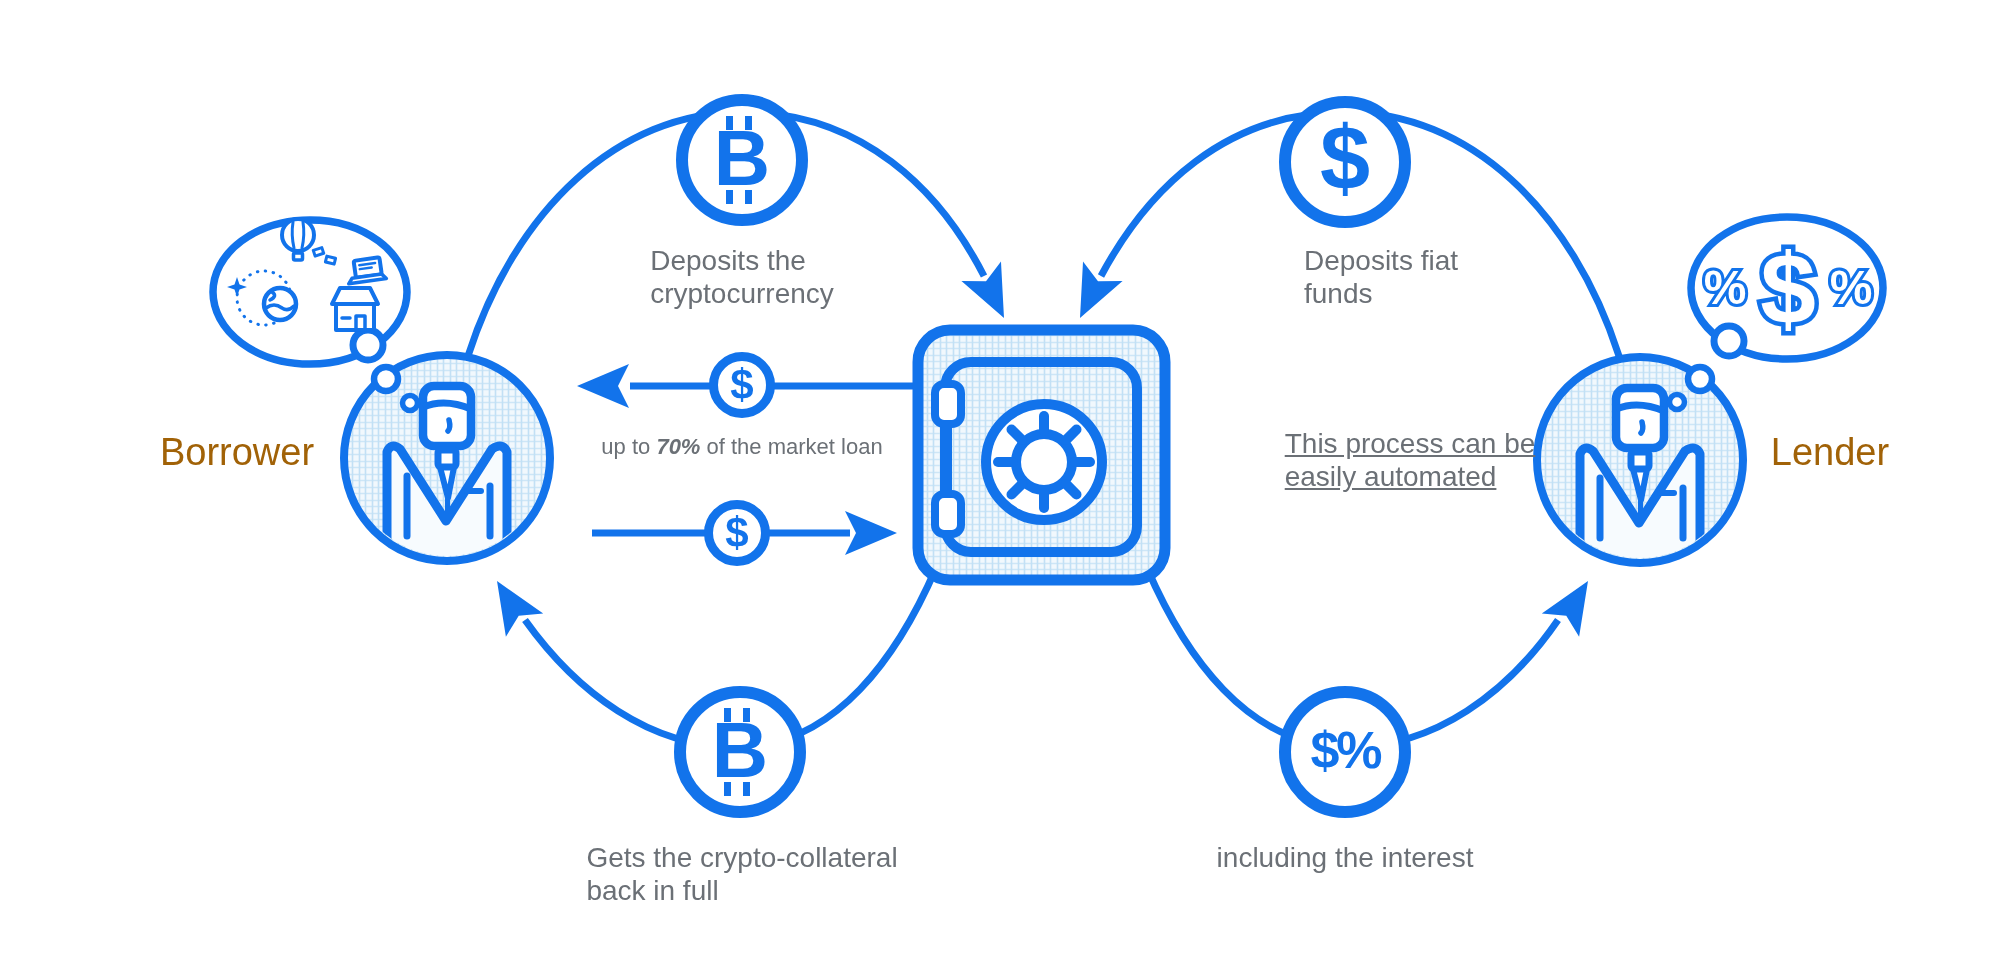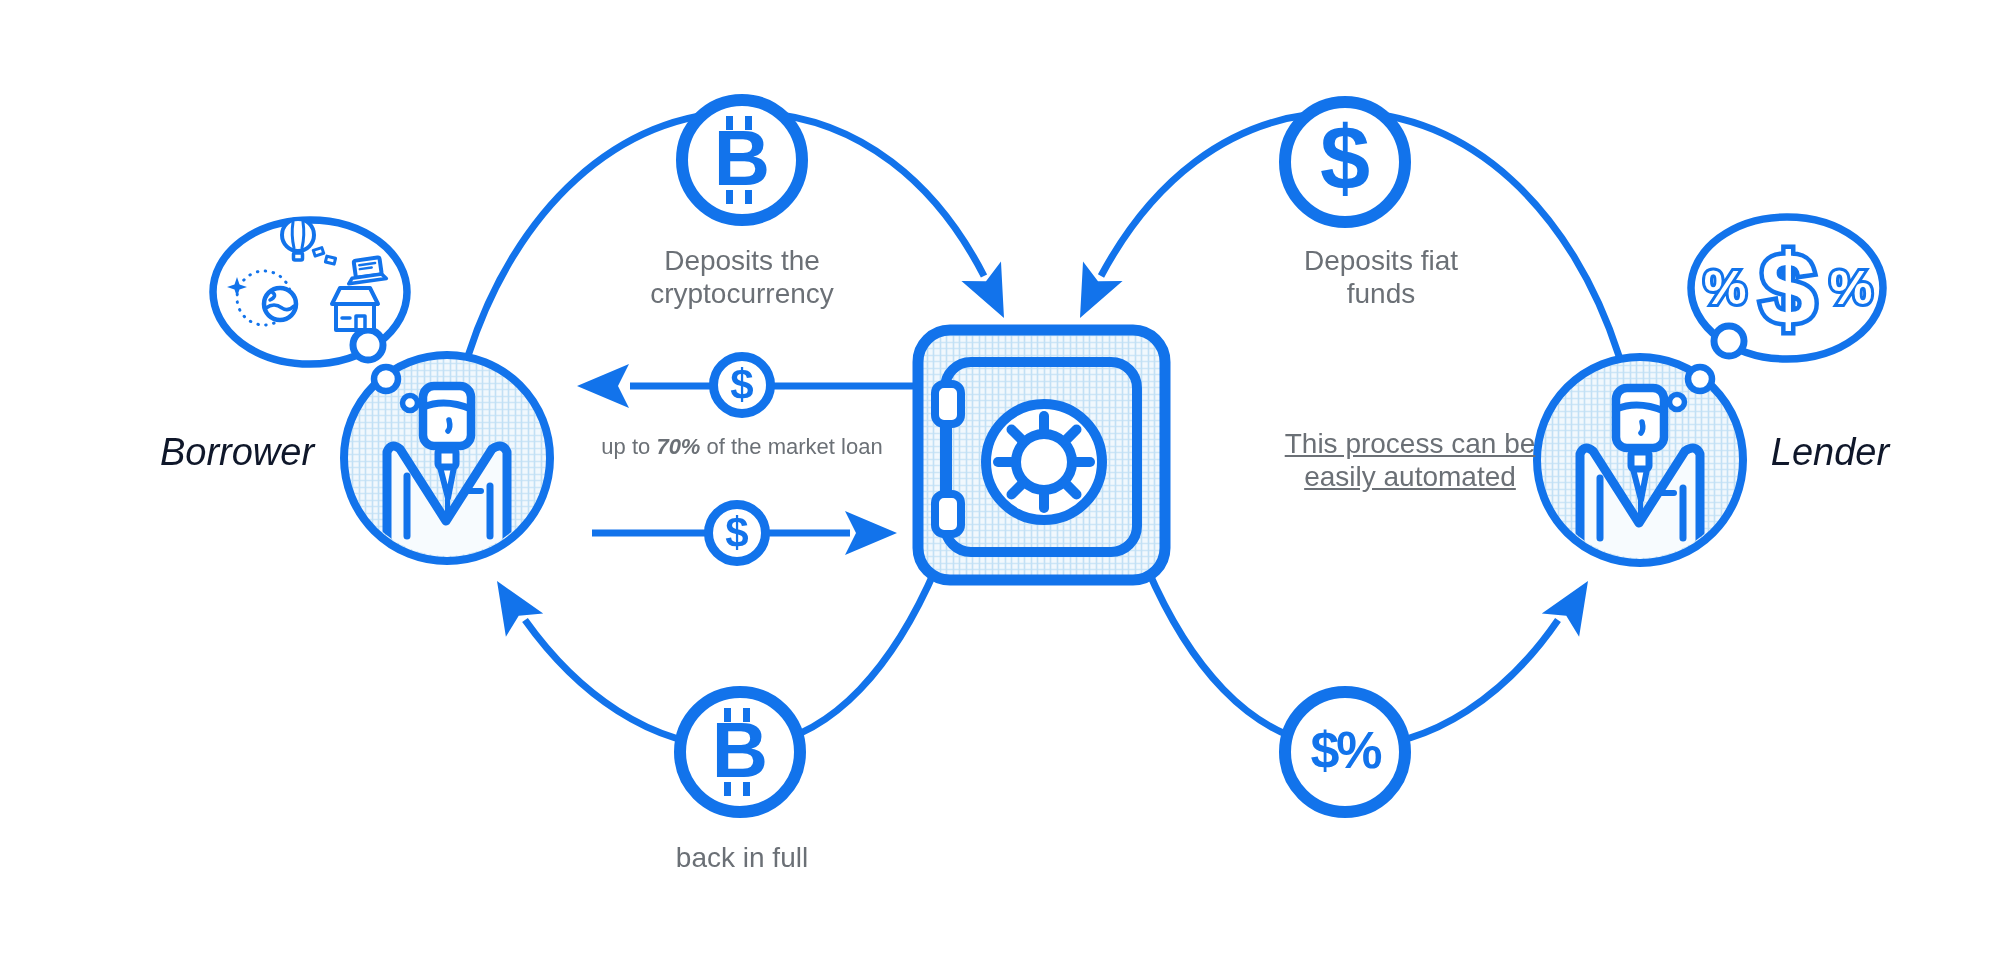--- a/index.html
+++ b/index.html
@@ -1,25 +1,25 @@
 <!DOCTYPE html>
 <html><head>
 <meta charset="utf-8">
 <style>
   html,body{margin:0;padding:0;background:#ffffff;}
   .stage{position:relative;width:1999px;height:957px;background:#ffffff;overflow:hidden;
          font-family:"Liberation Sans",sans-serif;}
   .stage svg{position:absolute;left:0;top:0;}
 
   
-  .cap{position:absolute;transform:translateX(-50%);text-align:center;color:#6b7076;
+  .cap{position:absolute;transform:translateX(-50%);text-align:left;color:#6b7076;
        font-size:28px;line-height:33px;white-space:nowrap;}
   .cap-small{font-size:22px;line-height:27px;}
   .cap b{color:#5d6artifact368;font-style:italic;}
-  .actor-label{position:absolute;transform:translate(-50%,-50%);color:#0f172a;font-size:38px;white-space:nowrap;font-style:italic;}
+  .actor-label{position:absolute;transform:translate(-50%,-50%);color:#a16207;font-size:38px;white-space:nowrap;}
 
   
   .coin{position:absolute;transform:translate(-50%,-50%);box-sizing:border-box;background:#fff;
         border-style:solid;border-color:#1273eb;border-radius:50%;display:flex;align-items:center;
         justify-content:center;color:#1273eb;font-weight:700;}
   .coin-lg{width:132px;height:132px;border-width:12px;}
   .coin-sm{width:66px;height:66px;border-width:9px;font-size:42px;}
   .glyph-btc{font-size:78px;transform:translateY(-2px);}
   .glyph-usd-lg{font-size:90px;transform:translateY(-4px);}
   .glyph-usd-pct{font-size:52px;letter-spacing:-3px;transform:translateY(-2px);}
@@ -233,22 +233,24 @@
     <div><span>up to </span><b>70%</b><span> of the market loan</span></div>
   </div>
 
 
   <div class="cap" style="left:1410px;top:427px;text-decoration:underline;">
     <div>This process can be</div>
     <div>easily automated</div>
   </div>
 
   <div class="cap" style="left:742px;top:841px;">
+    <div>Gets the crypto-collateral</div>
     <div>back in full</div>
   </div>
 
   <div class="cap" style="left:1345px;top:841px;">
+    <div>including the interest</div>
   </div>
 
   <div class="actor-label" style="left:237px;top:452px;">Borrower</div>
   <div class="actor-label" style="left:1830px;top:452px;">Lender</div>
 
 </div>
 
 </body></html>

